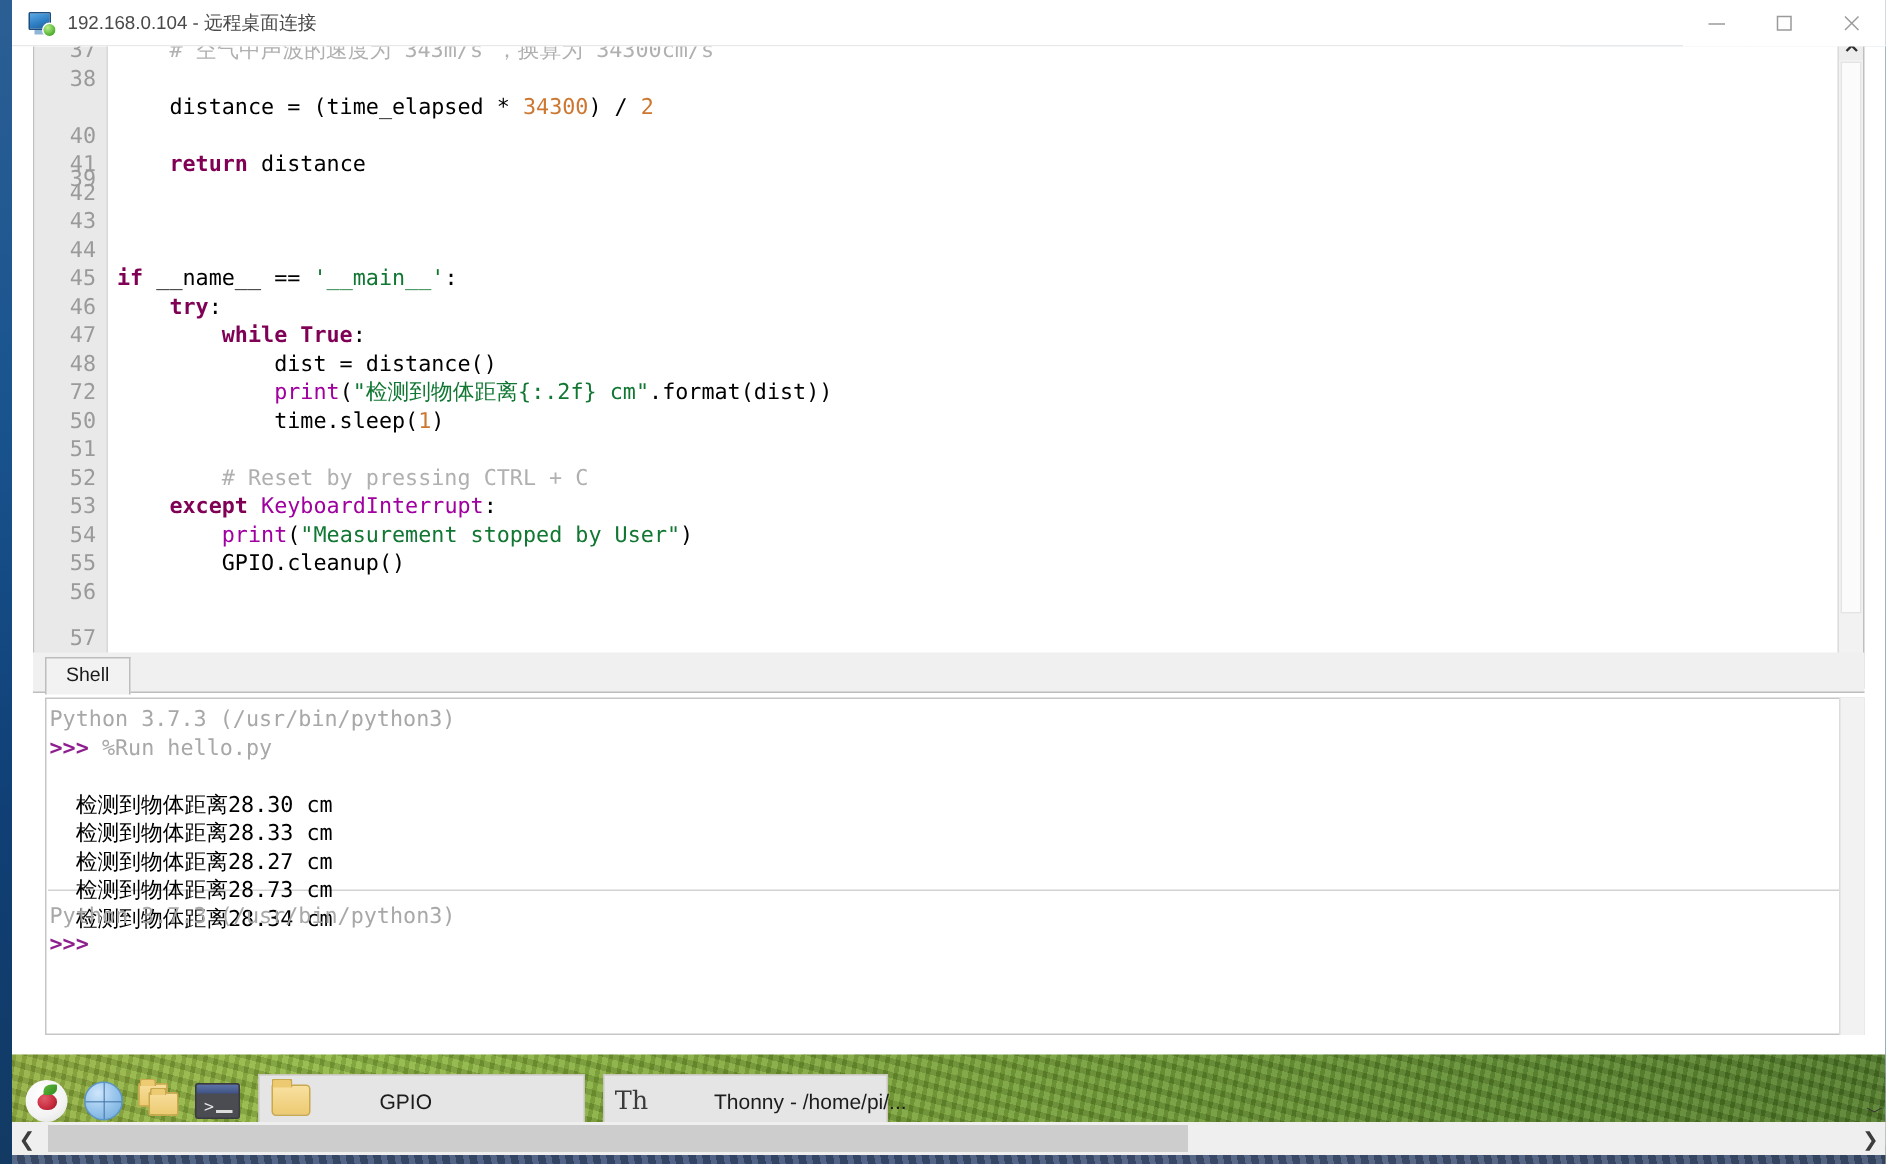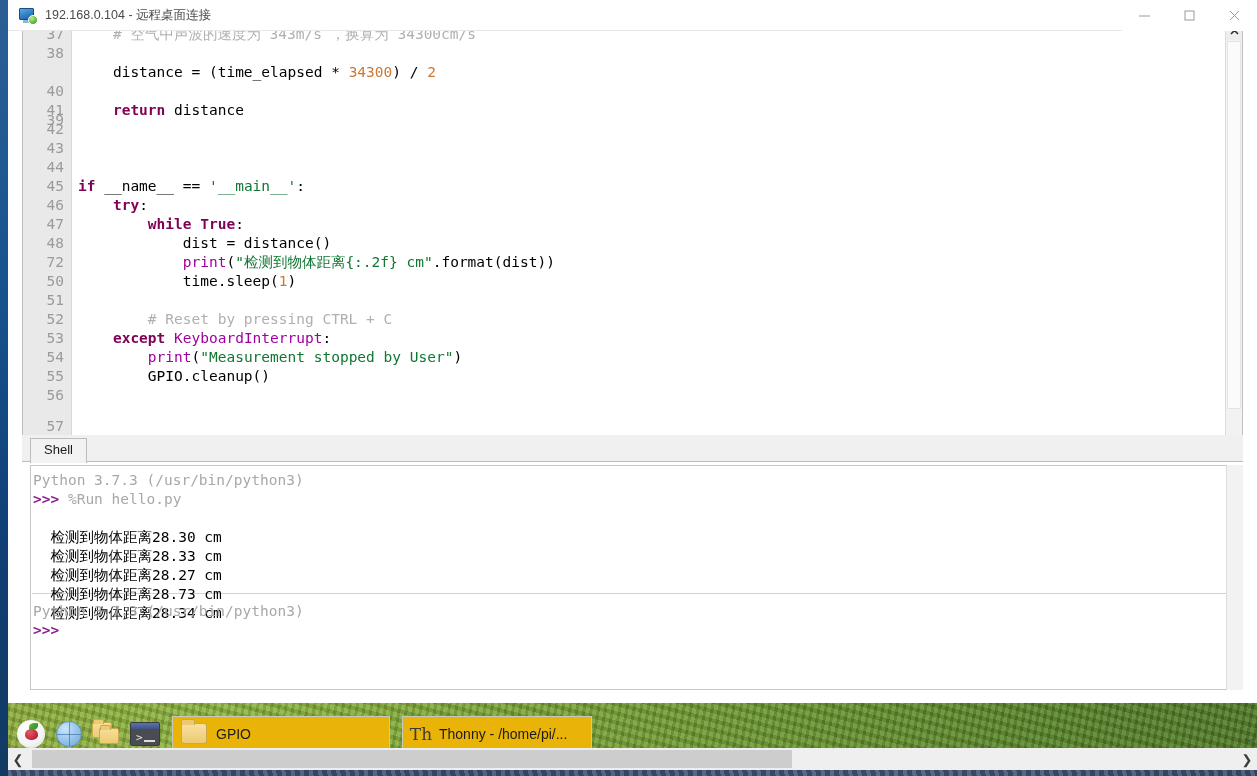--- a/index.html
+++ b/index.html
@@ -249,25 +249,26 @@
     position: absolute; left: 5px; top: 9px;
     color: #e6e6e6; font-size: 11px; line-height: 11px;
     font-family: "DejaVu Sans Mono", monospace;
   }
   .term-glyph .ul {
     position: absolute; left: 13px; top: 17px; width: 11px; height: 2px; background: #dcdcdc;
   }
 
   .task-btn {
     height: 35px; display: flex; align-items: center;
-    background: #eab308; border: 1px solid #c9c6bb;
+    background: #e5e5e5; border: 1px solid #c9c6bb;
     padding: 0 12px 0 8px; margin-left: 4px;
     font-size: 14px; color: #1c1c1c;
     font-family: "Liberation Sans", sans-serif;
     white-space: nowrap;
+    gap: 37px;
   }
   #task-gpio { width: 218px; }
   #task-thonny { width: 190px; margin-left: 12px; }
   .task-folder-icon {
     width: 26px; height: 21px; margin-right: 9px; position: relative; flex: none;
     background: linear-gradient(180deg, #f8e0a0 0%, #edca72 100%);
     border: 1px solid #c9a84e; border-radius: 1px 3px 3px 3px;
   }
   .task-folder-icon:before {
     content: ""; position: absolute; left: -1px; top: -5px; width: 12px; height: 5px;

